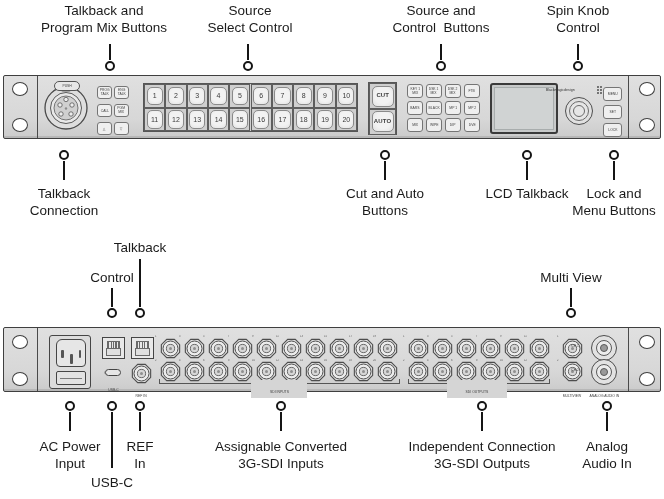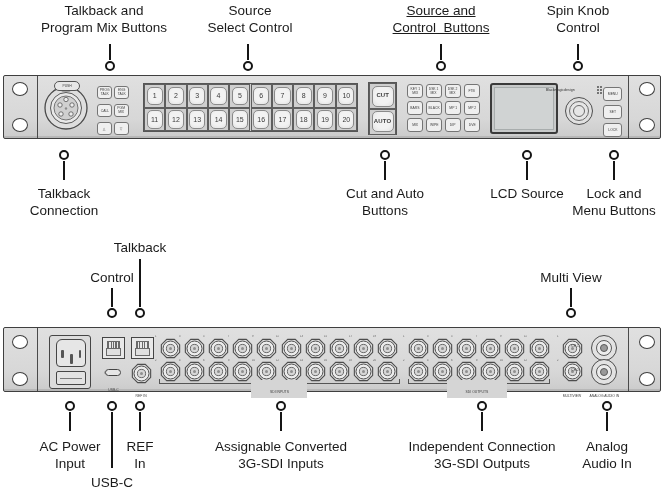--- a/index.html
+++ b/index.html
@@ -614,21 +614,21 @@
         <div class="pin-line" style="left: 108.8px; top: 44px; height: 16px;"></div>
         <div class="pin-circle" style="left: 105px; top: 61px;"></div>
       </div>
       <div class="abs" style="left: 0px; top: 0px;">
         <div class="callout-text" style="left: 140px; top: 2px;">Source
 Select Control</div>
         <div class="pin-line" style="left: 246.8px; top: 44px; height: 16px;"></div>
         <div class="pin-circle" style="left: 243px; top: 61px;"></div>
       </div>
       <div class="abs" style="left: 0px; top: 0px;">
-        <div class="callout-text" style="left: 331px; top: 2px; text-decoration: underline;">Source and
+        <div class="callout-text" style="left: 331px; top: 2px;">Source and
 Control  Buttons</div>
         <div class="pin-line" style="left: 439.8px; top: 44px; height: 16px;"></div>
         <div class="pin-circle" style="left: 436px; top: 61px;"></div>
       </div>
       <div class="abs" style="left: 0px; top: 0px;">
         <div class="callout-text" style="left: 468px; top: 2px;">Spin Knob
 Control</div>
         <div class="pin-line" style="left: 576.8px; top: 44px; height: 16px;"></div>
         <div class="pin-circle" style="left: 573px; top: 61px;"></div>
       </div>
@@ -638,21 +638,21 @@
         <div class="pin-line" style="left: 62.8px; top: 161px; height: 19px;"></div>
         <div class="pin-circle" style="left: 59px; top: 150px;"></div>
       </div>
       <div class="abs" style="left: 0px; top: 0px;">
         <div class="callout-text" style="left: 275px; top: 185px;">Cut and Auto
 Buttons</div>
         <div class="pin-line" style="left: 383.8px; top: 161px; height: 19px;"></div>
         <div class="pin-circle" style="left: 380px; top: 150px;"></div>
       </div>
       <div class="abs" style="left: 0px; top: 0px;">
-        <div class="callout-text" style="left: 417px; top: 185px;">LCD Source</div>
+        <div class="callout-text" style="left: 417px; top: 185px;">LCD Talkback</div>
         <div class="pin-line" style="left: 525.8px; top: 161px; height: 19px;"></div>
         <div class="pin-circle" style="left: 522px; top: 150px;"></div>
       </div>
       <div class="abs" style="left: 0px; top: 0px;">
         <div class="callout-text" style="left: 504px; top: 185px;">Lock and
 Menu Buttons</div>
         <div class="pin-line" style="left: 612.8px; top: 161px; height: 19px;"></div>
         <div class="pin-circle" style="left: 609px; top: 150px;"></div>
       </div>
       <div class="abs" style="left: 0px; top: 0px;">

